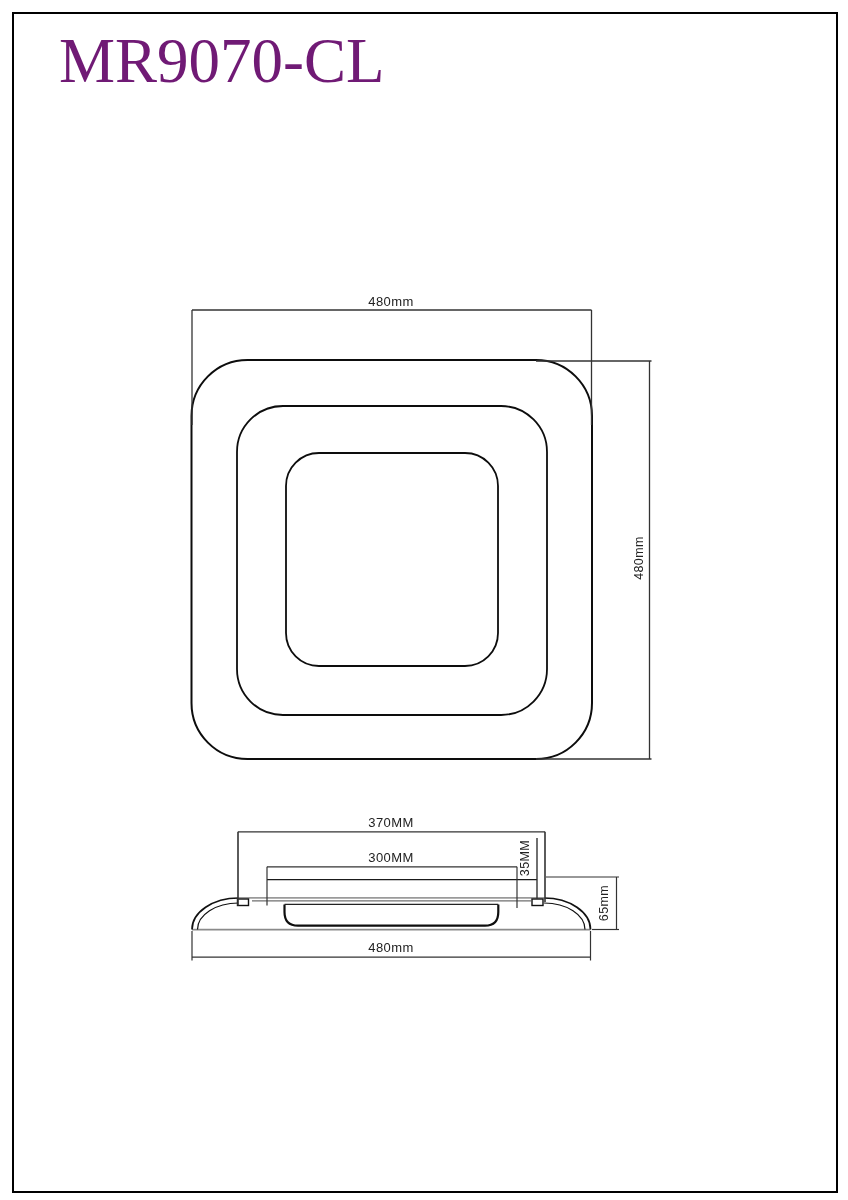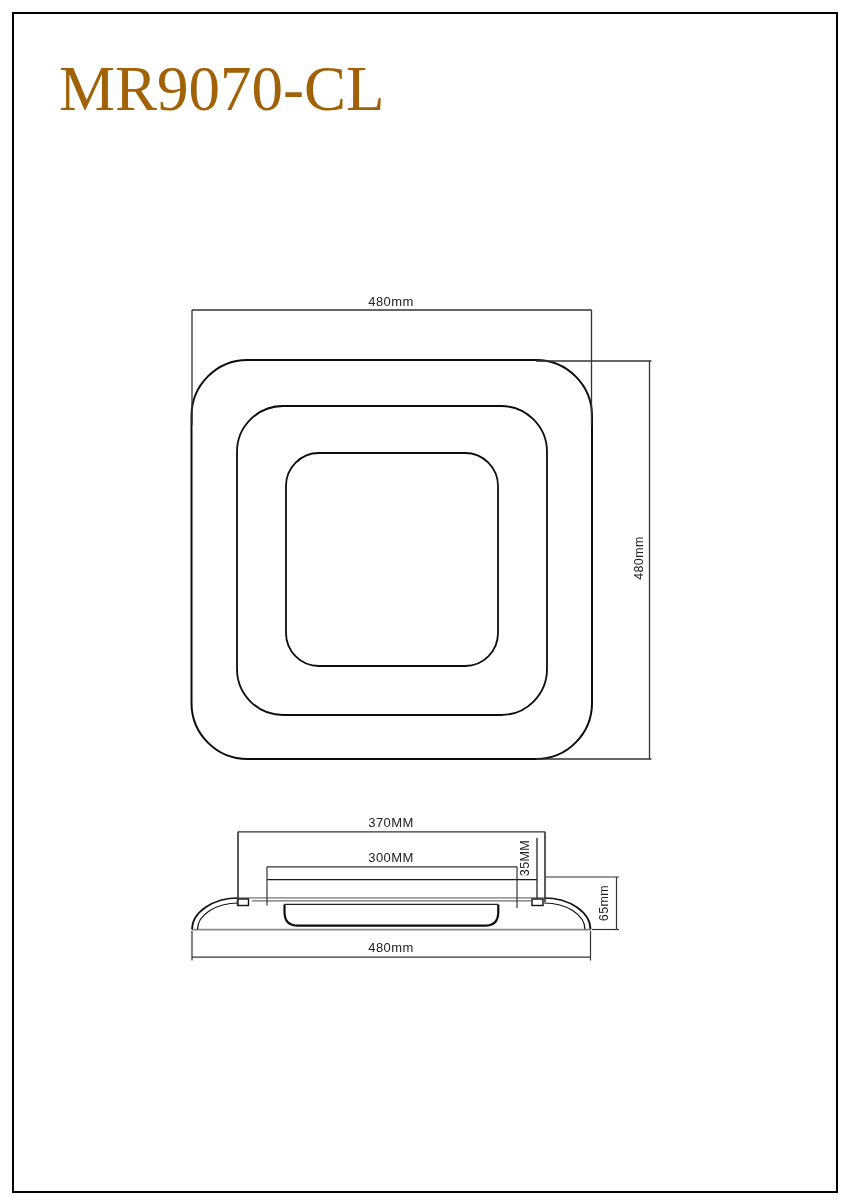--- a/index.html
+++ b/index.html
@@ -15,24 +15,23 @@
     overflow: hidden;
     font-family: "Liberation Sans", sans-serif;
   }
   .title {
     position: absolute;
     left: 59px;
     top: 25px;
     font-family: "Liberation Serif", serif;
     font-size: 63px;
     font-weight: 400;
-    color: #a16207;
+    color: #701a75;
     letter-spacing: 0px;
     white-space: nowrap;
-    margin-top: 28px;
   }
   svg { position: absolute; left: 0; top: 0; }
   svg text {
     font-family: "Liberation Sans", sans-serif;
     font-size: 13px;
     fill: #222222;
     letter-spacing: 0.4px;
   }
   svg text.rot { font-size: 12.5px; }
 </style>

